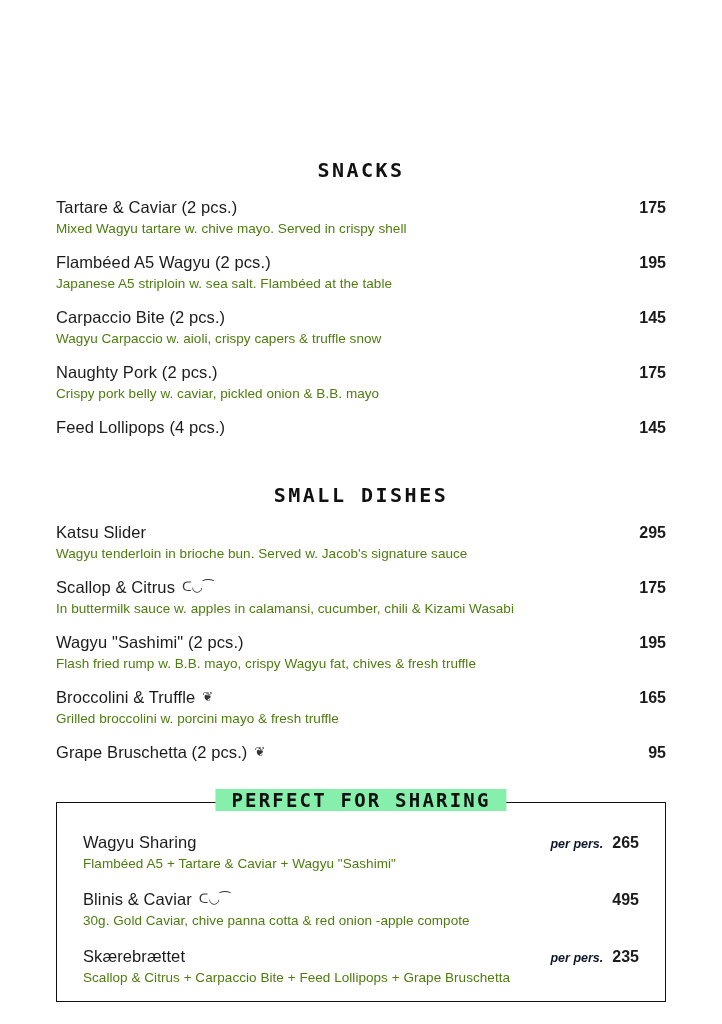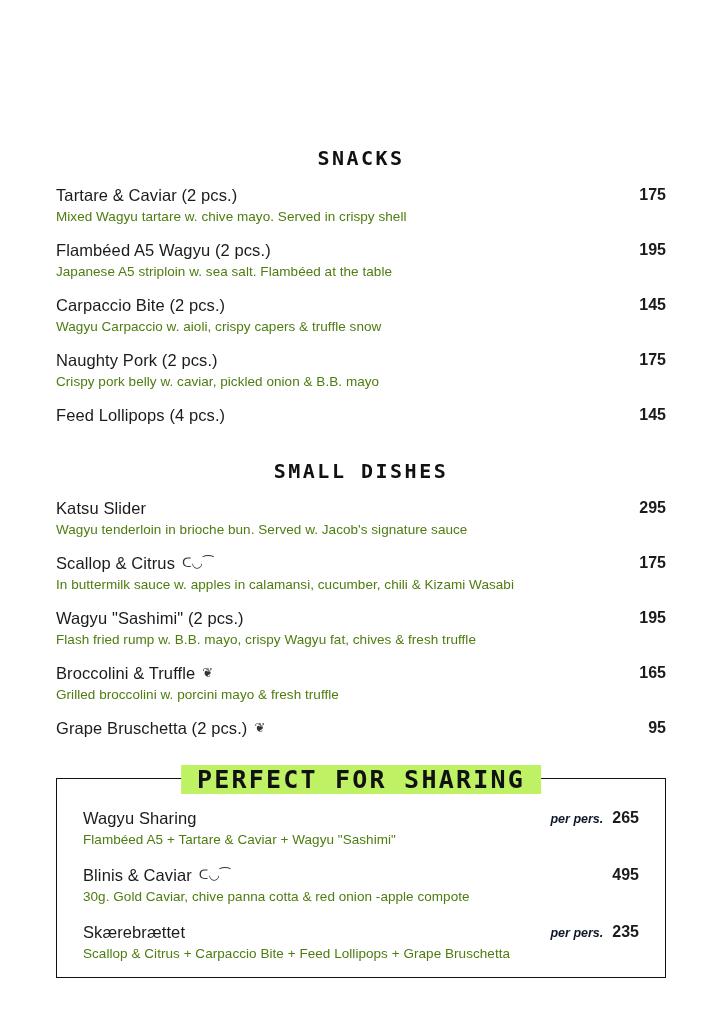--- a/index.html
+++ b/index.html
@@ -23,38 +23,38 @@
     padding: 0 56px;
   }
 
   .section-title {
     text-align: center;
     font-family: "DejaVu Sans Mono", monospace;
     font-weight: bold;
     font-size: 20px;
     letter-spacing: 2.5px;
     color: #111111;
-    margin: 0;
+    margin: 12px;
   }
 
   .snacks-title { padding-top: 146px; }
   .small-title  { padding-top: 34px; }
 
   .items {
     margin-top: 16px;
   }
 
   .item {
     margin-bottom: 17px;
   }
   .item:last-child { margin-bottom: 0; }
 
   .item-head {
     display: flex;
-    align-items: flex-start;
+    align-items: center;
     justify-content: space-between;
   }
   .item-name {
     font-size: 16.5px;
     color: #1b1b1b;
     letter-spacing: 0.1px;
     display: flex;
     align-items: center;
     gap: 7px;
   }
@@ -95,25 +95,25 @@
     border: 1.6px solid #111111;
     padding: 30px 26px 26px 26px;
     height: 200px;
     box-sizing: border-box;
   }
   .sharing-title {
     position: absolute;
     top: -14px;
     left: 50%;
     transform: translateX(-50%);
-    background: #bef264;
+    background: #86efac;
     padding: 0 16px;
     font-family: "DejaVu Sans Mono", monospace;
     font-weight: bold;
-    font-size: 25px;
+    font-size: 19px;
     letter-spacing: 2.2px;
     color: #111111;
     white-space: nowrap;
   }
   .sharing-items .item { margin-bottom: 19px; }
   .sharing-items .item:last-child { margin-bottom: 0; }
 </style>
 </head>
 <body>
 

